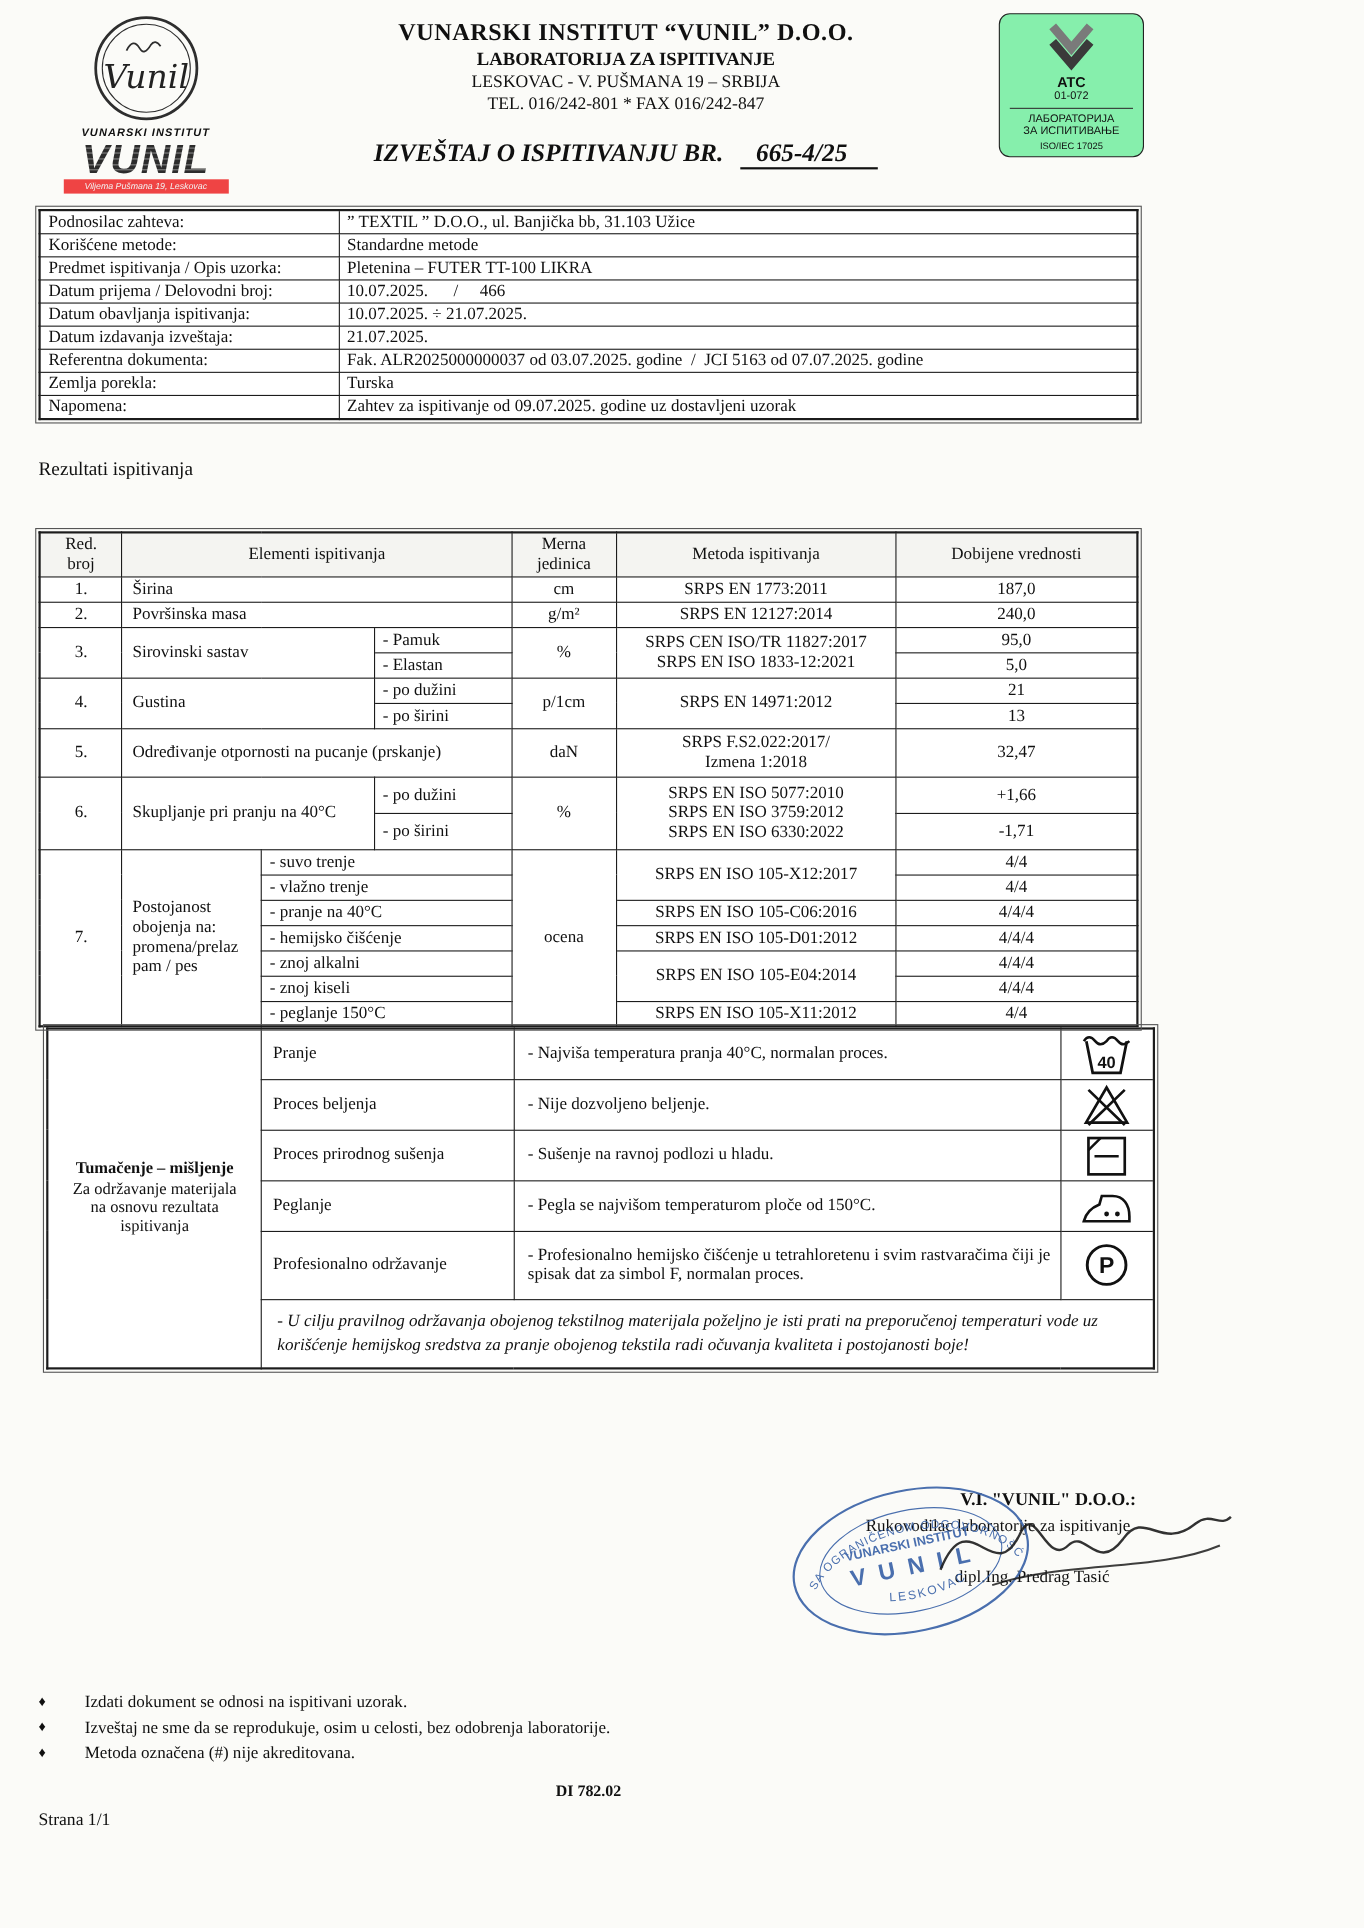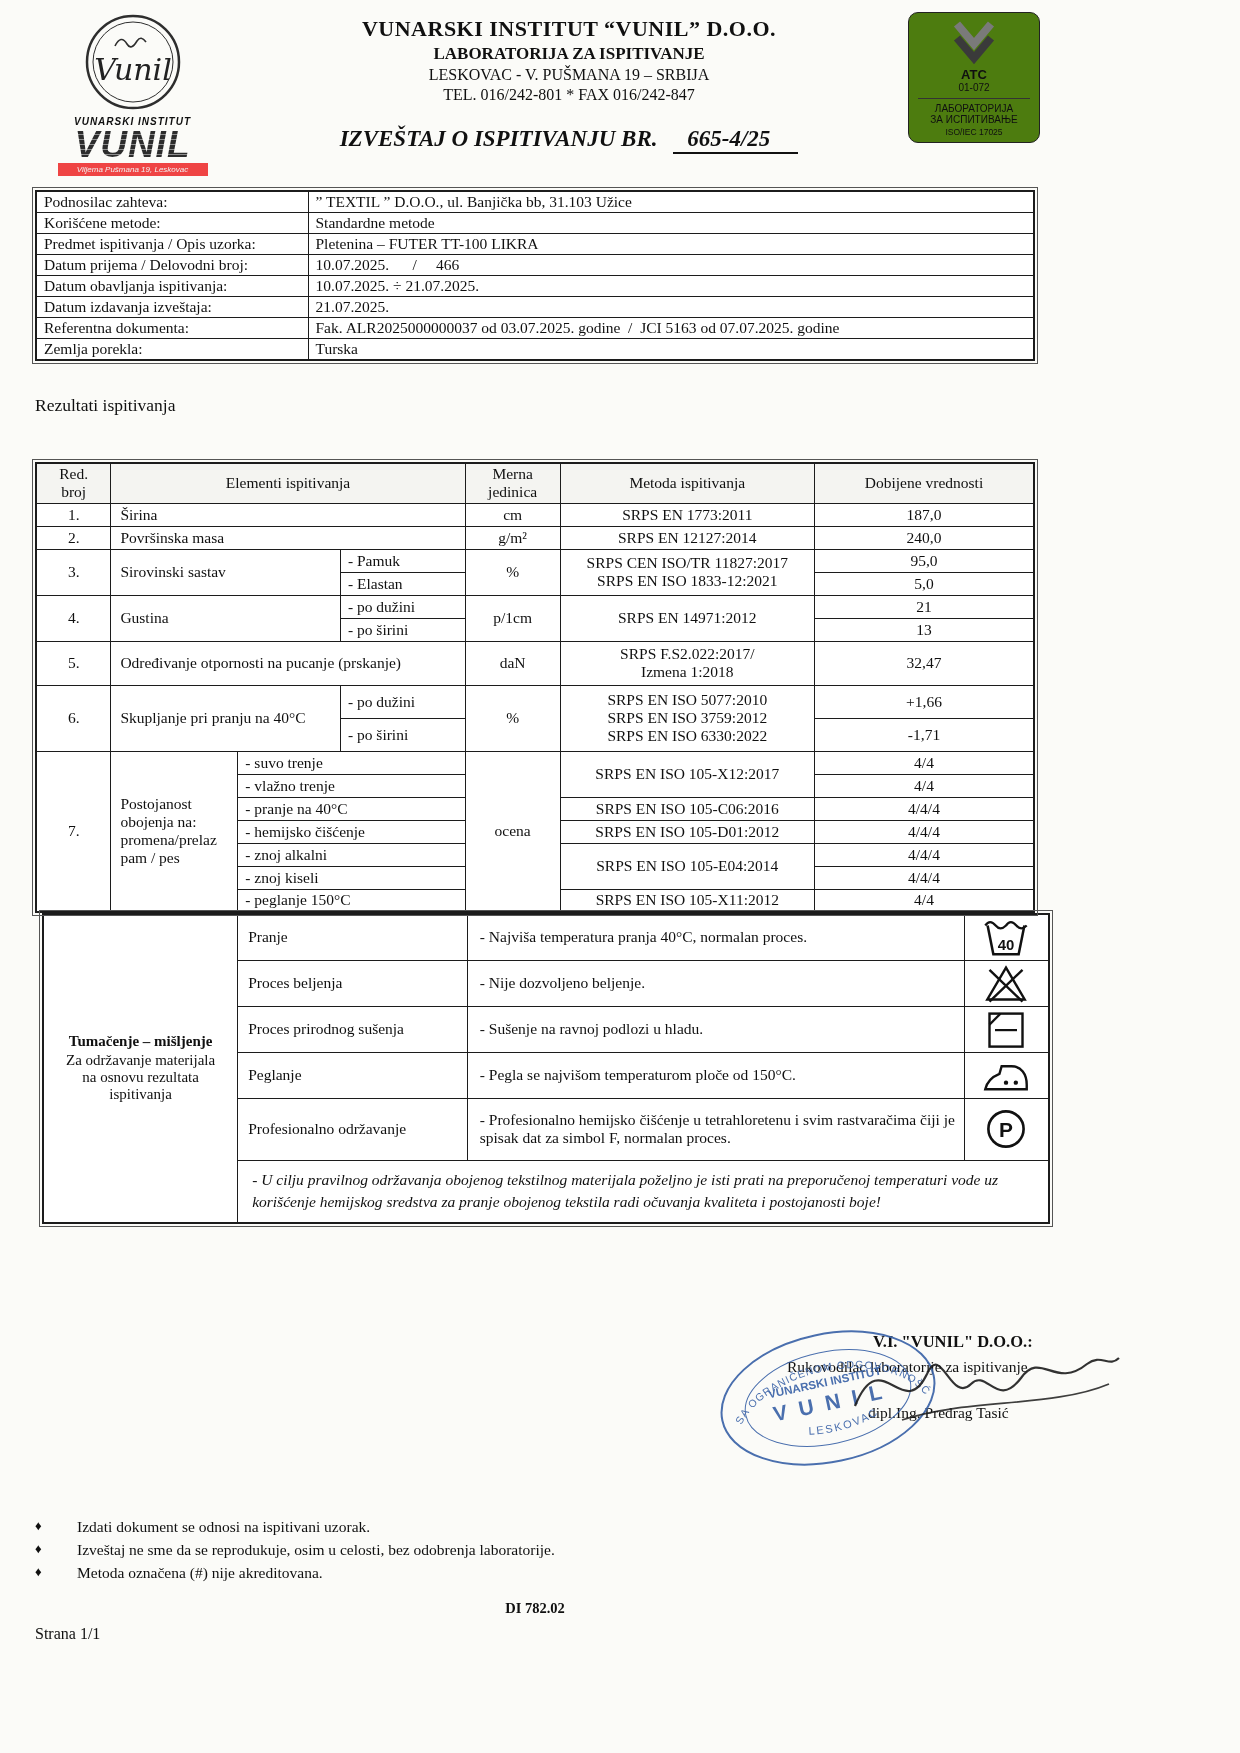--- a/index.html
+++ b/index.html
@@ -23,21 +23,21 @@
     -webkit-background-clip:text; background-clip:text; color:transparent;
   }
   .logo-line3 { background:#ef4444; color:#f2f2f2; font-family:"Liberation Sans",sans-serif;
     font-size:8px; font-style:italic; padding:2px 3px; width:150px; margin:1px auto 0; }
   .center-col { flex:1; text-align:center; padding-top:4px; }
   .inst-name { font-size:22px; font-weight:bold; letter-spacing:0.5px; }
   .lab-name  { font-size:17px; font-weight:bold; margin-top:2px; }
   .addr, .tel { font-size:16px; margin-top:2px; }
   .report-line { margin-top:22px; font-size:23px; font-weight:bold; font-style:italic; }
   .report-no { border-bottom:2px solid #111; padding:0 28px 1px 14px; margin-left:10px; }
-  .atc-box { width:132px; border:1.5px solid #222; border-radius:10px; padding:6px 4px 5px; text-align:center; background:#4d7c0f; }
+  .atc-box { width:132px; border:1.5px solid #222; border-radius:10px; padding:6px 4px 5px; text-align:center; background:#86efac; }
   .atc-box svg { display:block; margin:0 auto; }
   .atc-name { font-family:"Liberation Sans",sans-serif; font-weight:bold; font-size:13px; margin-top:2px; }
   .atc-no { font-family:"Liberation Sans",sans-serif; font-size:10px; }
   .atc-sep { border-top:1.2px solid #333; margin:5px 5px 4px; }
   .atc-l1,.atc-l2 { font-family:"Liberation Sans",sans-serif; font-size:10px; }
   .atc-iso { font-family:"Liberation Sans",sans-serif; font-size:8.5px; margin-top:2px; }
 
   
   table { border-collapse:collapse; background:#fff; }
   .frame { outline:1.2px solid #555; outline-offset:2.5px; }
@@ -159,20 +159,24 @@
         <td class="info-label">Datum izdavanja izveštaja:</td>
         <td class="info-value">21.07.2025.</td>
       </tr>
       <tr>
         <td class="info-label">Referentna dokumenta:</td>
         <td class="info-value">Fak. ALR2025000000037 od 03.07.2025. godine  /  JCI 5163 od 07.07.2025. godine</td>
       </tr>
       <tr>
         <td class="info-label">Zemlja porekla:</td>
         <td class="info-value">Turska</td>
+      </tr>
+      <tr>
+        <td class="info-label">Napomena:</td>
+        <td class="info-value">Zahtev za ispitivanje od 09.07.2025. godine uz dostavljeni uzorak</td>
       </tr>
     </tbody>
   </table>
 
   <div class="section-title">Rezultati ispitivanja</div>
 
   <table class="results-table frame">
     <colgroup>
       <col style="width:75px">
         <col style="width:127px">

